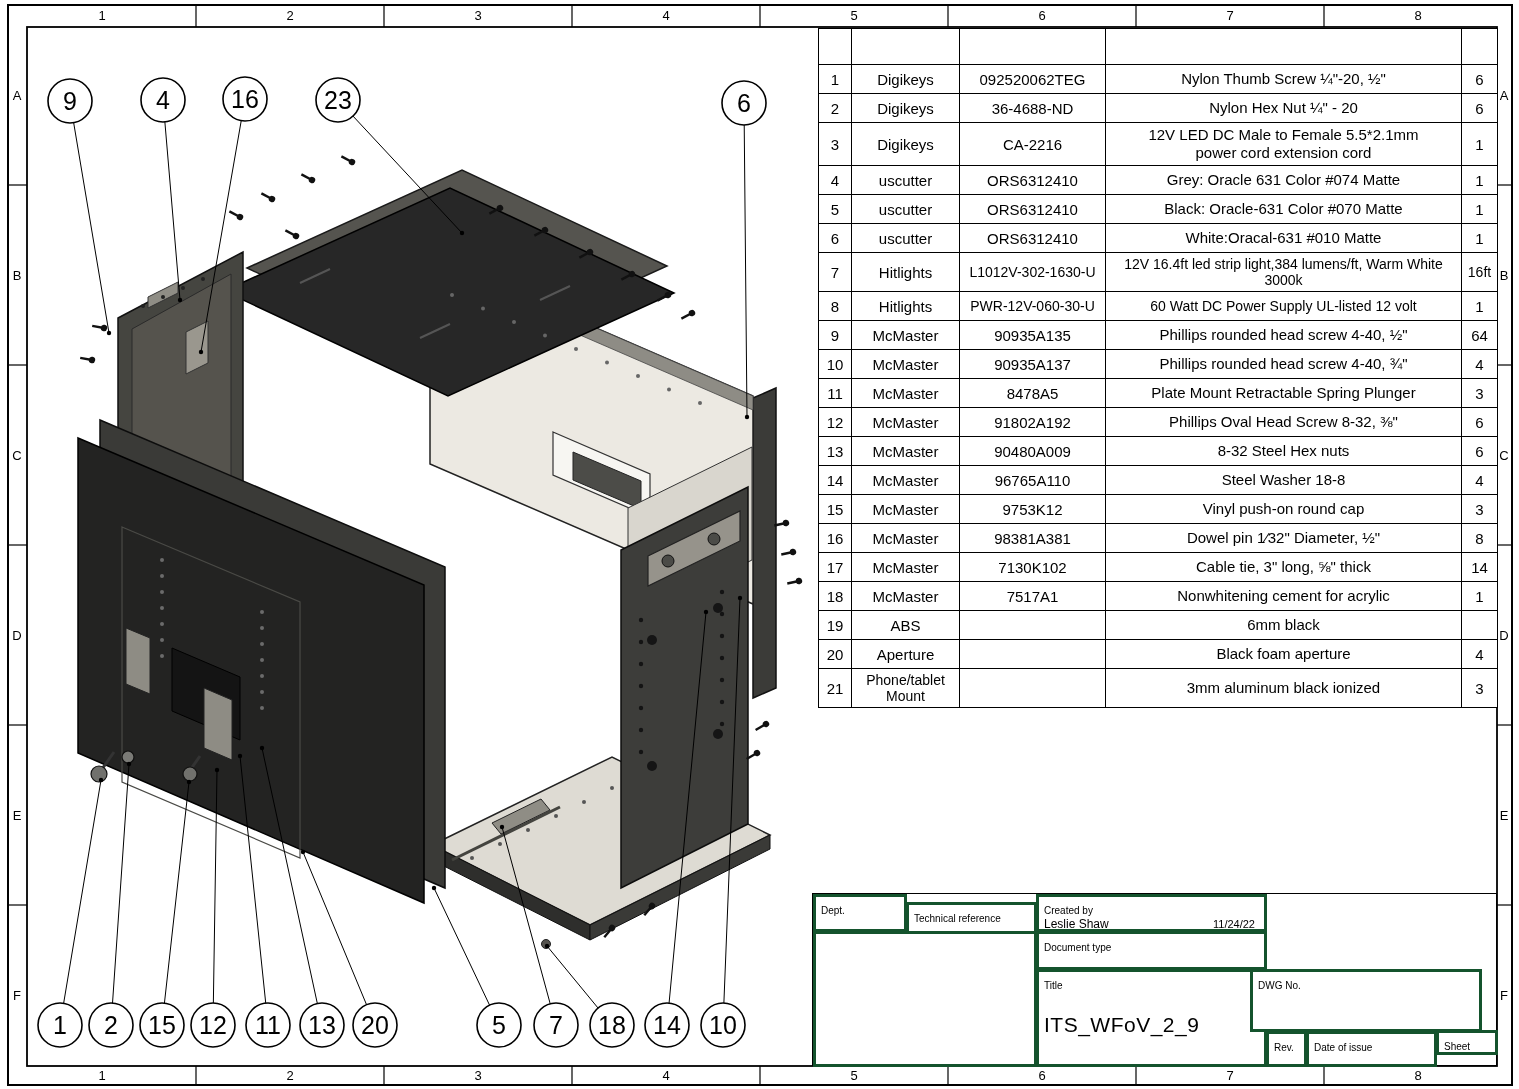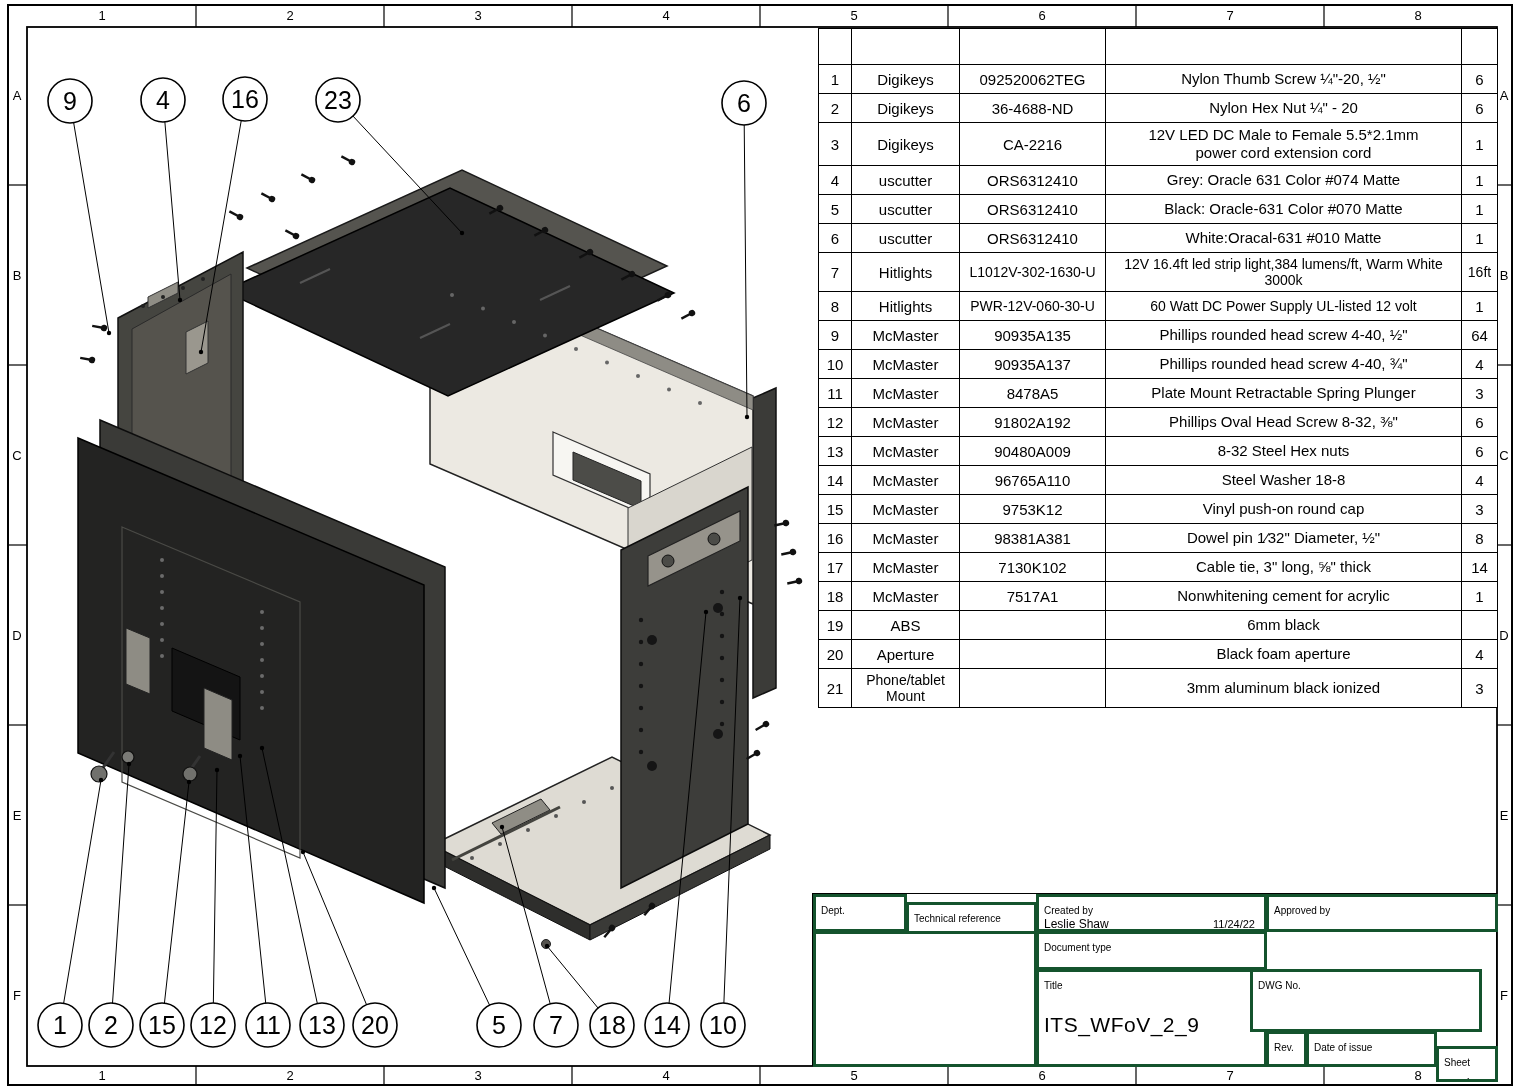--- a/index.html
+++ b/index.html
@@ -584,39 +584,36 @@
     <div class="tb-cell" style="left:93px;top:8px;width:131px;height:34px">
       <span class="tb-label">Technical reference</span>
     </div>
     <div class="tb-cell" style="left:223px;top:0;width:231px;height:38px">
       <span class="tb-label">Created by</span>
       <div class="tb-row">
         <span class="tb-name">Leslie Shaw</span>
         <span class="tb-date">11/24/22</span>
       </div>
     </div>
-    <div class="tb-cell" style="left:453px;top:0;width:232px;height:38px">
-      <span class="tb-label">Approved by</span>
-    </div>
     <div class="tb-cell" style="left:0;top:37px;width:224px;height:136px"></div>
     <div class="tb-cell" style="left:223px;top:37px;width:231px;height:39px">
       <span class="tb-label">Document type</span>
     </div>
     <div class="tb-cell" style="left:223px;top:75px;width:231px;height:98px">
       <span class="tb-label">Title</span>
       <span class="tb-title-val">ITS_WFoV_2_9</span>
     </div>
     <div class="tb-cell" style="left:437px;top:75px;width:232px;height:63px">
       <span class="tb-label">DWG No.</span>
     </div>
     <div class="tb-cell" style="left:453px;top:137px;width:41px;height:36px">
       <span class="tb-label">Rev.</span>
     </div>
     <div class="tb-cell" style="left:493px;top:137px;width:131px;height:36px">
       <span class="tb-label">Date of issue</span>
     </div>
-    <div class="tb-cell" style="left:623px;top:152px;width:62px;height:36px">
+    <div class="tb-cell" style="left:623px;top:136px;width:62px;height:25px">
       <span class="tb-label">Sheet</span>
       <span class="tb-sheet-val">1/6</span>
     </div>
   </div>
 
 </div>
 
 </body></html>

